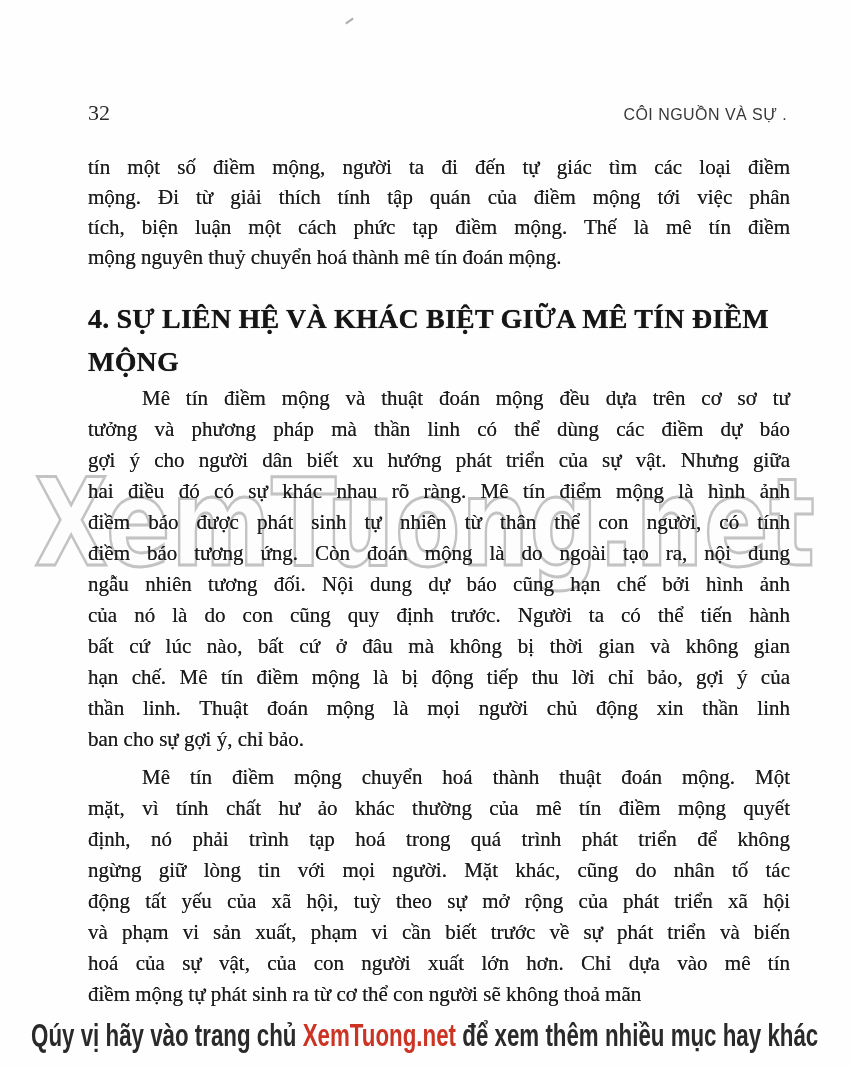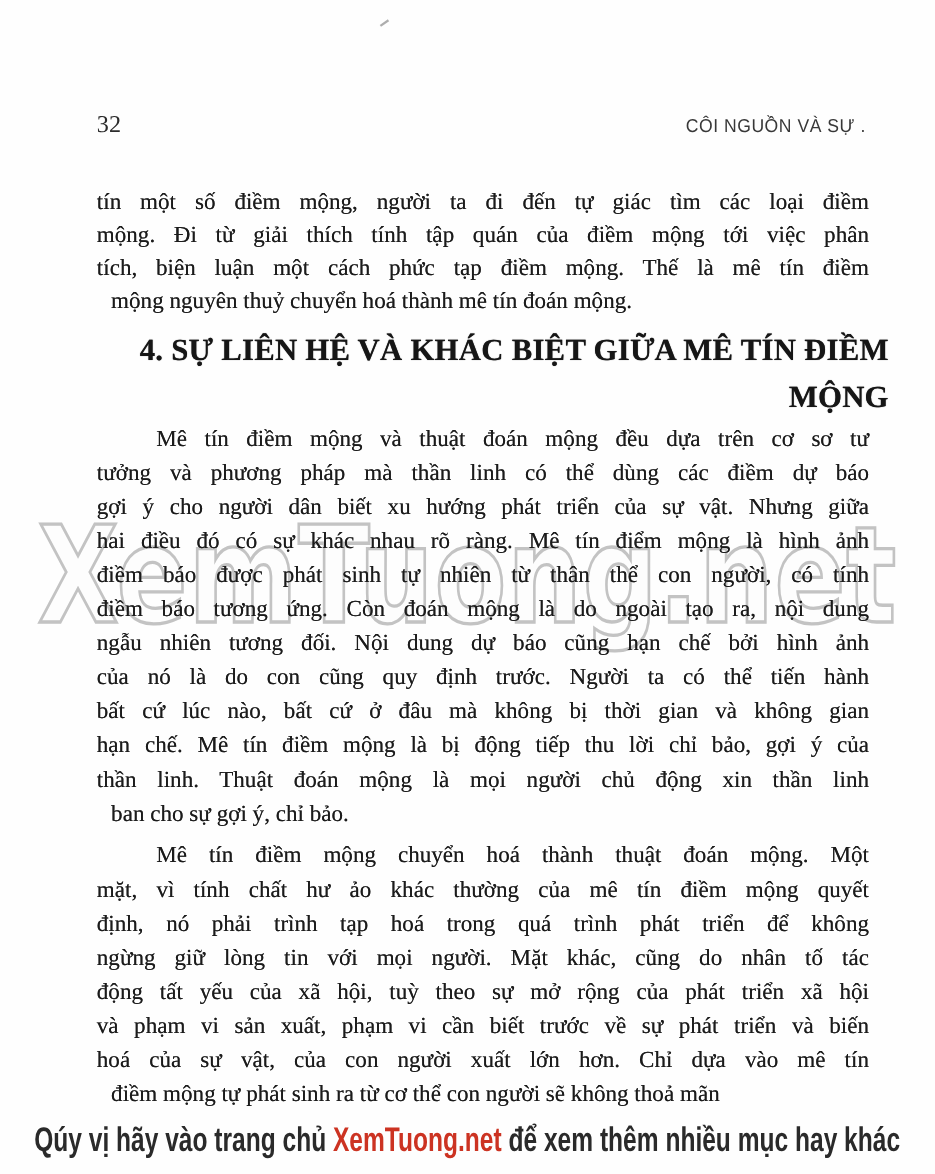--- a/index.html
+++ b/index.html
@@ -42,35 +42,33 @@
     font-size: 21px; color: #1b1b1b; line-height: 30px;
     text-shadow: 0 0 .6px rgba(20,20,20,.75);
   }
   .bodytext .line {
     text-align: justify;
     text-align-last: justify;
     white-space: nowrap;
   }
   .bodytext .line.last {
     text-align-last: left;
-    margin-left: 13px;
   }
   .bodytext .line.indent { text-indent: 54px; }
 
-  .p1 { top: 168px; }
+  .p1 { top: 152px; }
   .p2 { top: 383px; line-height: 31px; }
   .p3 { top: 762px; line-height: 31px; }
 
   .section-heading {
     position: absolute; left: 88px; top: 297px; width: 720px;
     font-family: "Liberation Serif", serif;
     font-weight: 700; font-size: 28px; line-height: 43px;
     color: #161616; letter-spacing: 0.2px;
     text-shadow: 0 0 .7px rgba(0,0,0,.8);
-    text-align: right;
   }
 
   .watermark {
     position: absolute; top: 452px; left: 50%;
     transform: translateX(-50%) scaleX(0.78);
     transform-origin: center top;
     font-family: "DejaVu Sans", sans-serif;
     font-weight: 800; font-size: 122px; letter-spacing: 1px;
     white-space: nowrap;
     color: rgba(250,250,250,0.12);

